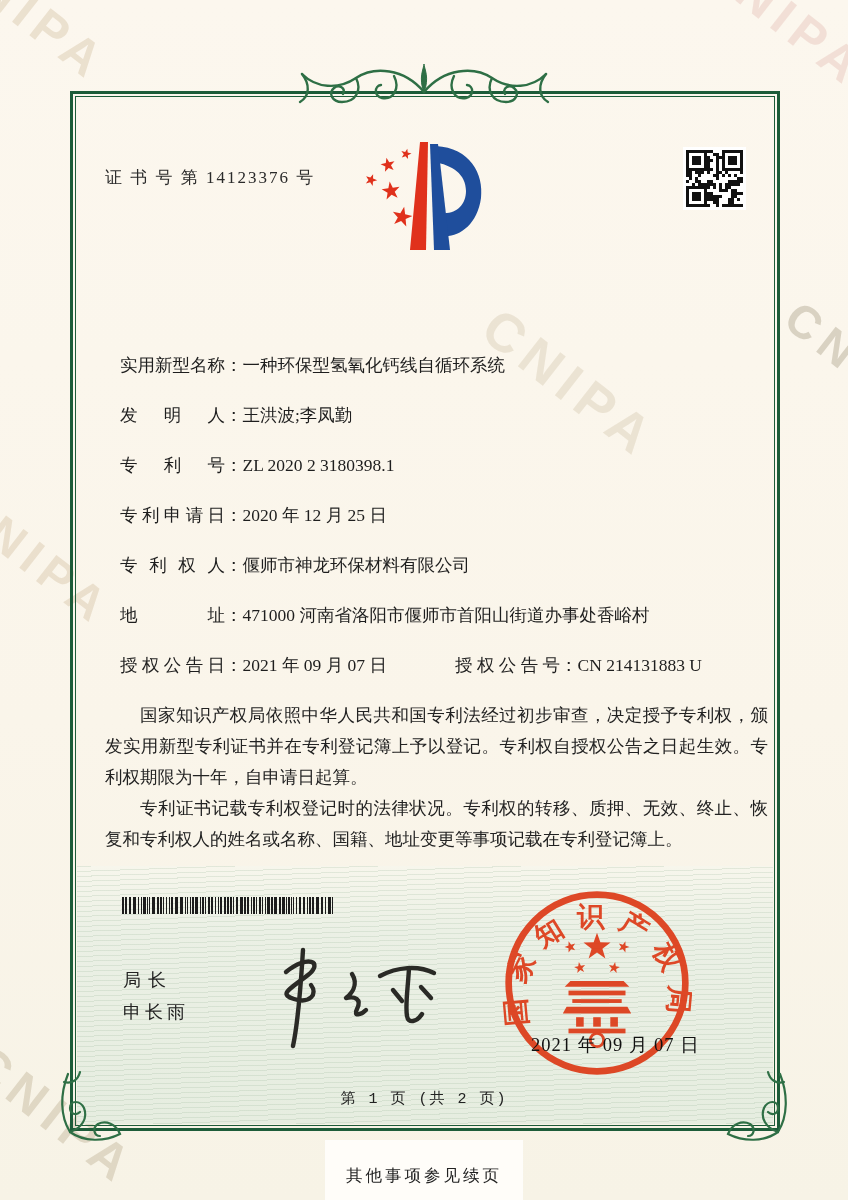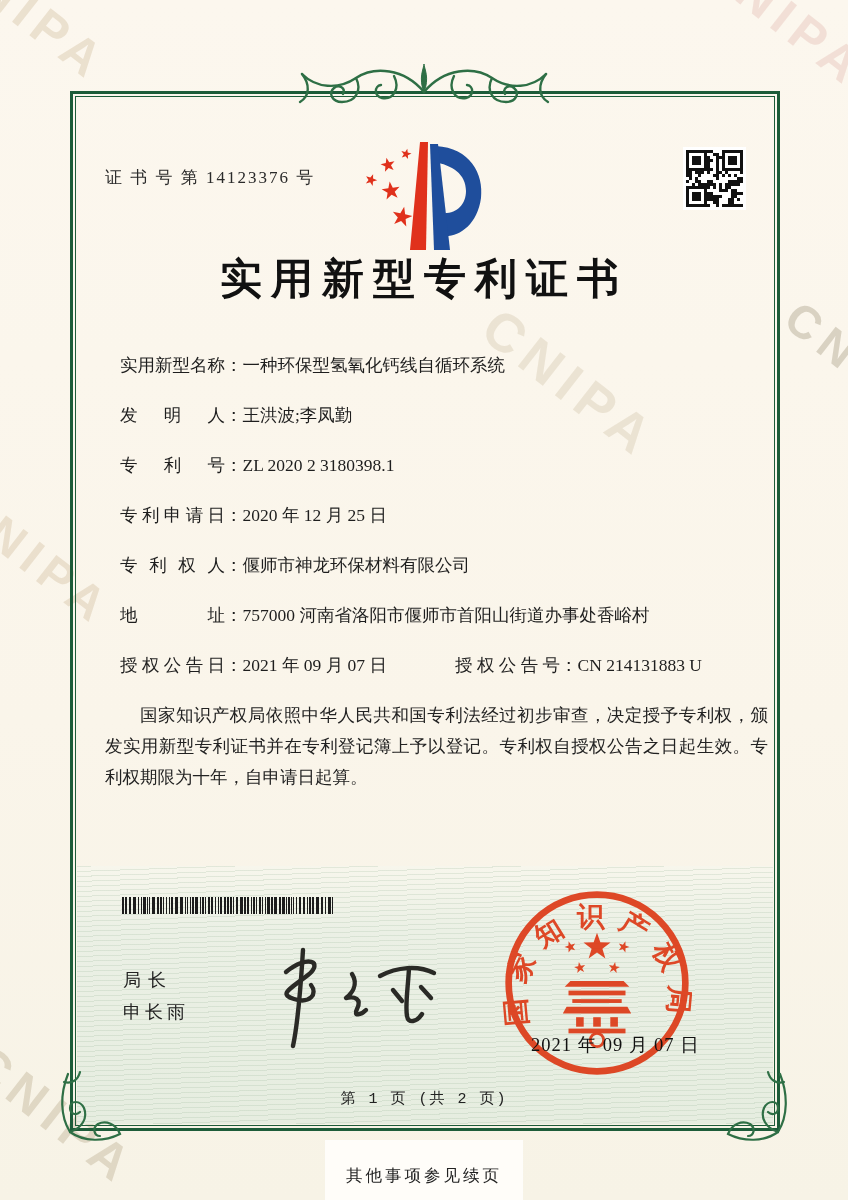--- a/index.html
+++ b/index.html
@@ -239,21 +239,20 @@
         <rect x="6" y="6" width="15" height="15" fill="#fff"></rect>
         <rect x="9" y="9" width="9" height="9" fill="#111"></rect>
         <rect x="39" y="3" width="21" height="21" fill="#111"></rect>
         <rect x="42" y="6" width="15" height="15" fill="#fff"></rect>
         <rect x="45" y="9" width="9" height="9" fill="#111"></rect>
         <rect x="3" y="39" width="21" height="21" fill="#111"></rect>
         <rect x="6" y="42" width="15" height="15" fill="#fff"></rect>
         <rect x="9" y="45" width="9" height="9" fill="#111"></rect>
       </svg>
 
-    <div class="doc-title">实用新型专利证书</div>
 
     <div class="fields">
       <div class="frow">
         <span class="lbl">实用新型名称</span>
           <span>：</span>
         <span class="val">一种环保型氢氧化钙线自循环系统</span>
       </div>
       <div class="frow">
         <span class="lbl">发明人</span>
           <span>：</span>
@@ -270,36 +269,37 @@
         <span class="val">2020 年 12 月 25 日</span>
       </div>
       <div class="frow">
         <span class="lbl">专利权人</span>
           <span>：</span>
         <span class="val">偃师市神龙环保材料有限公司</span>
       </div>
       <div class="frow">
         <span class="lbl">地址</span>
           <span>：</span>
-        <span class="val">757000 河南省洛阳市偃师市首阳山街道办事处香峪村</span>
+        <span class="val">471000 河南省洛阳市偃师市首阳山街道办事处香峪村</span>
       </div>
       <div class="frow">
         <span class="lbl">授权公告日</span>
           <span>：</span>
         <span class="val">2021 年 09 月 07 日</span>
         <span class="pair2">
           <span class="lbl">授权公告号</span>
             <span>：</span>
           <span class="val">CN 214131883 U</span>
         </span>
       </div>
     </div>
 
     <div class="body-text">
       <p>国家知识产权局依照中华人民共和国专利法经过初步审查，决定授予专利权，颁发实用新型专利证书并在专利登记簿上予以登记。专利权自授权公告之日起生效。专利权期限为十年，自申请日起算。</p>
+      <p>专利证书记载专利权登记时的法律状况。专利权的转移、质押、无效、终止、恢复和专利权人的姓名或名称、国籍、地址变更等事项记载在专利登记簿上。</p>
     </div>
 
     <svg class="barcode" id="barcode-svg" width="216" height="17" viewBox="0 0 216 17">
         <rect x="0" y="0" width="2" height="17" fill="#1c1c1c"></rect>
         <rect x="3" y="0" width="2" height="17" fill="#1c1c1c"></rect>
         <rect x="7" y="0" width="2" height="17" fill="#1c1c1c"></rect>
         <rect x="11" y="0" width="3" height="17" fill="#1c1c1c"></rect>
         <rect x="16" y="0" width="1" height="17" fill="#1c1c1c"></rect>
         <rect x="19" y="0" width="1" height="17" fill="#1c1c1c"></rect>
         <rect x="21" y="0" width="3" height="17" fill="#1c1c1c"></rect>

